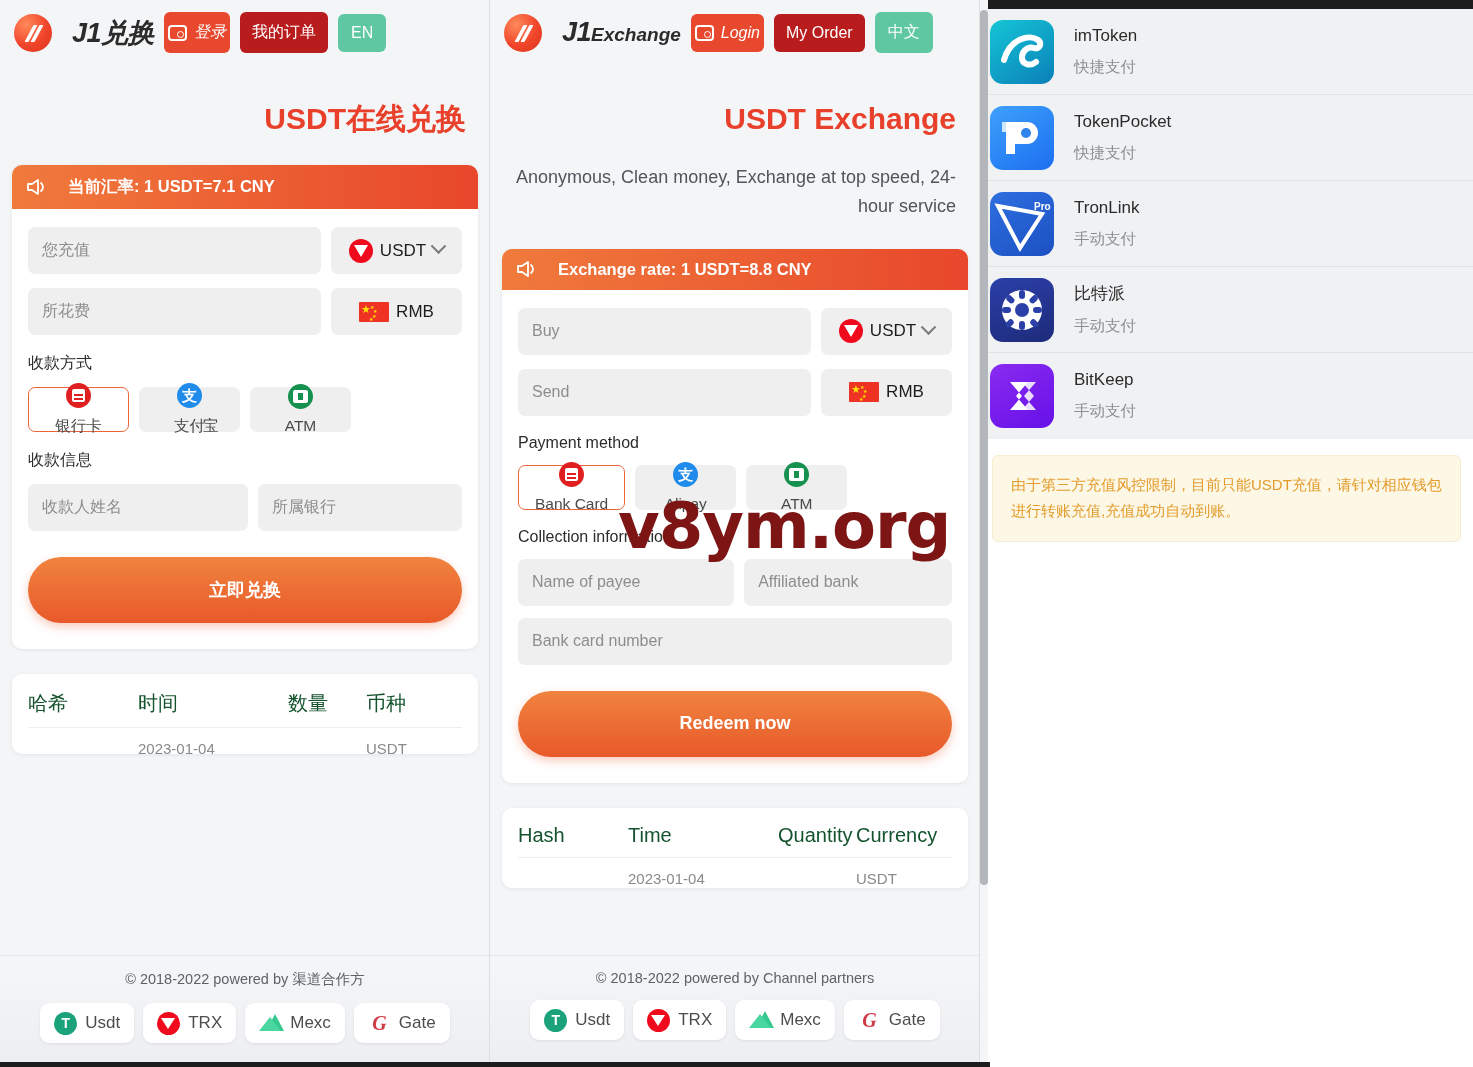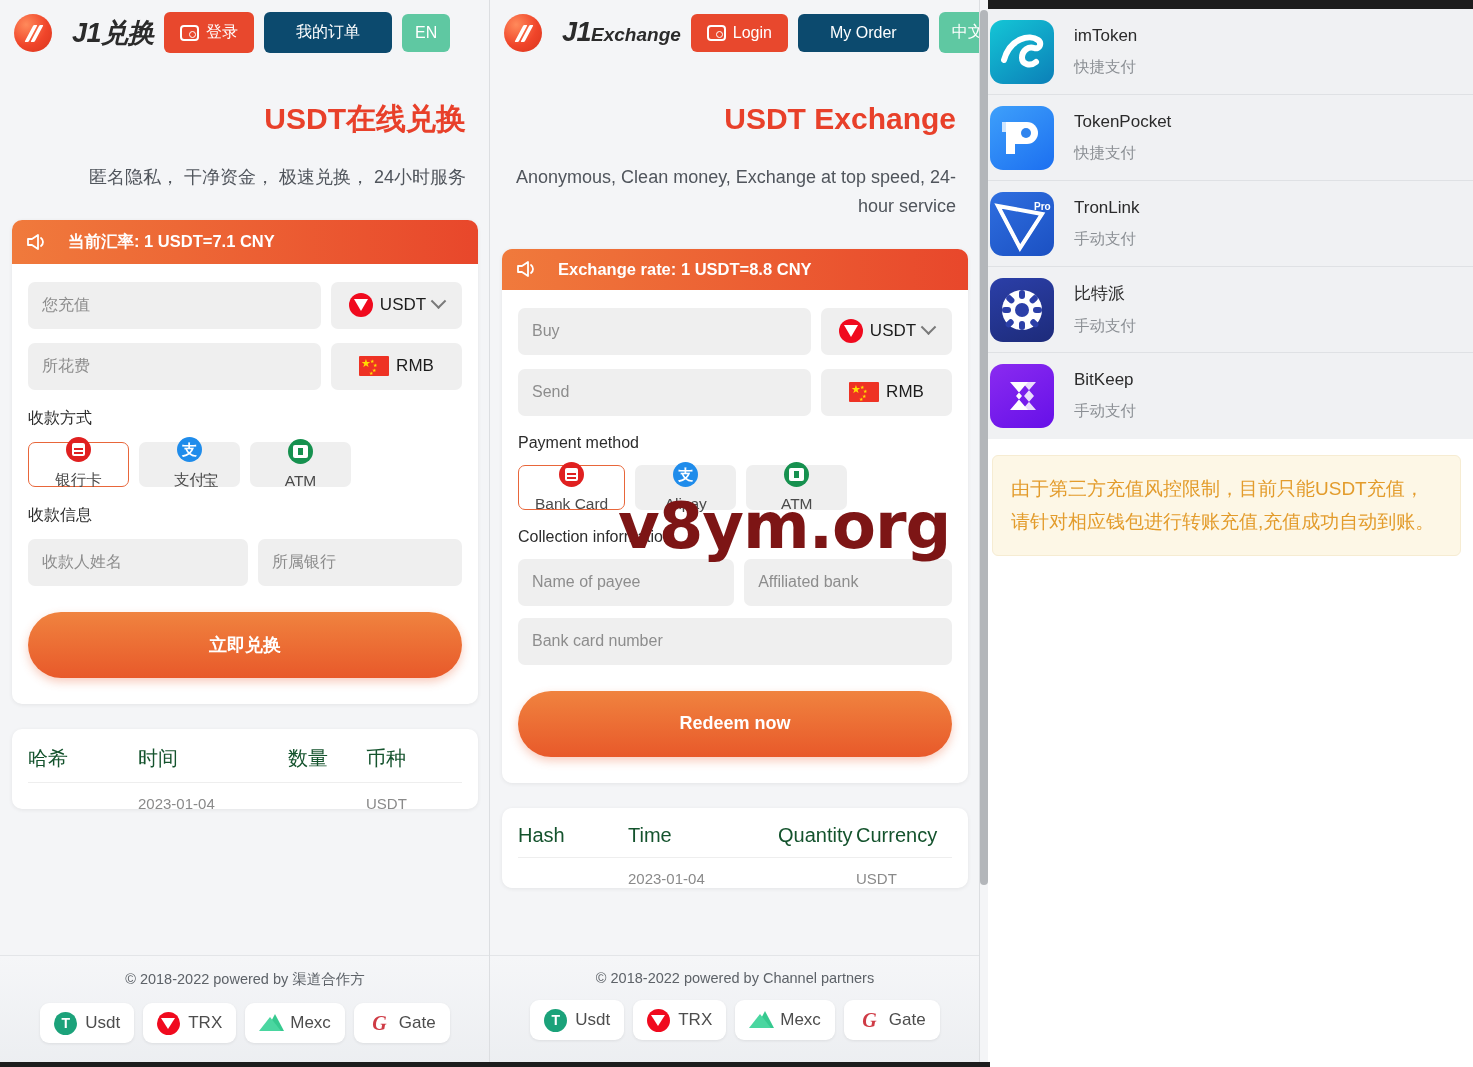--- a/index.html
+++ b/index.html
@@ -46,22 +46,22 @@
     color: #2b2b2b; letter-spacing: -0.5px; white-space: nowrap;
   }
   .logo-text .suffix { font-size: 19px; letter-spacing: 0px; }
 
   .btn {
     border: none; border-radius: 6px; cursor: pointer;
     font-size: 16px; color: #fff; white-space: nowrap;
     display: inline-flex; align-items: center; justify-content: center; gap: 7px;
     font-family: inherit;
   }
-  .btn-login { background: #e8482d; padding: 10px 16px; }
-  .btn-order { background: #0c4a6e; padding: 10px 32px; }
+  .btn-login { background: #e8482d; padding: 10px 4px; font-style: italic; }
+  .btn-order { background: #b91c1c; padding: 10px 12px; }
   .btn-lang  { background: #5fc8a2; padding: 10px 13px; }
   .wallet-ico {
     width: 19px; height: 16px; border: 2px solid #fff; border-radius: 4px;
     position: relative; flex: 0 0 19px;
   }
   .wallet-ico::after {
     content: ""; position: absolute; right: 1px; top: 4px;
     width: 5px; height: 5px; border-radius: 50%;
     border: 1.6px solid #fff;
   }
@@ -270,21 +270,21 @@
   .wi-bitkeep { background: linear-gradient(150deg,#8a2bf0 0%, #6610e8 100%); }
 
   .wallet-texts { display: flex; flex-direction: column; gap: 11px; }
   .wallet-name { font-size: 17px; color: #2b2b2b; }
   .wallet-sub { font-size: 15.5px; color: #8b8f94; }
 
   .notice {
     margin: 16px 12px 0 12px;
     background: #fdf7e6; border: 1px solid #f6ecd2;
     border-radius: 6px; padding: 16px 18px;
-    color: #e39c2c; font-size: 19px; line-height: 1.75;
+    color: #e39c2c; font-size: 15px; line-height: 1.75;
   }
   .wallet-scrollbar {
     position: absolute; left: 0px; top: 10px; width: 8px; height: 875px;
     background: #b3b6ba; border-radius: 4px;
   }
   .wallet-scroll-track {
     position: absolute; left: -14px; top: 0; bottom: 0; width: 22px;
     background: #f4f5f7;
   }
 
@@ -317,21 +317,20 @@
         <button class="btn btn-login">
           <span class="wallet-ico"></span>
           <span>登录</span>
         </button>
         <button class="btn btn-order">我的订单</button>
         <button class="btn btn-lang">EN</button>
       </div>
 
       <div class="hero">
         <h1>USDT在线兑换</h1>
-        <p>匿名隐私， 干净资金， 极速兑换， 24小时服务</p>
       </div>
 
       <div class="card">
         <div class="rate-bar">
           <svg class="horn" viewBox="0 0 24 18">
             <path d="M2 6h4l6-4v14l-6-4H2z" fill="none" stroke="#fff" stroke-width="1.8" stroke-linejoin="round"></path>
             <path d="M15 5a5 5 0 010 8" fill="none" stroke="#fff" stroke-width="1.8" stroke-linecap="round"></path>
           </svg>
           <span>当前汇率: 1 USDT=7.1 CNY</span>
         </div>

